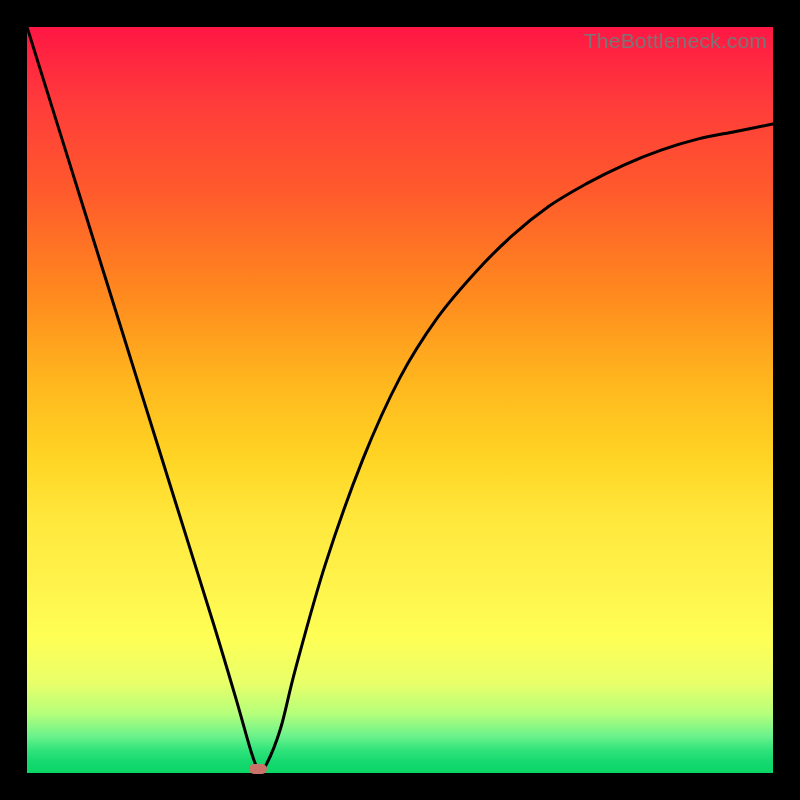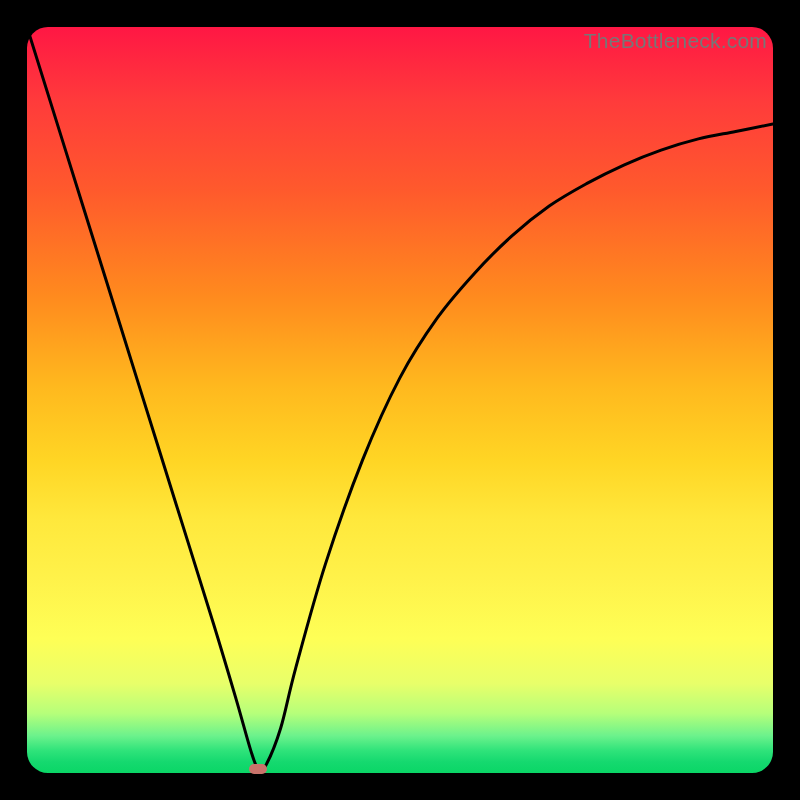--- a/index.html
+++ b/index.html
@@ -34,21 +34,20 @@
       #ffe83c 66%,
       #fff24a 74%,
       #feff56 82%,
       #e8ff6a 88%,
       #b6ff7a 92%,
       #6cf28c 95%,
       #2fe37a 97%,
       #15d96f 98.5%,
       #0ad666 100%
     );
-    border-radius: 21px;
   }
   .watermark {
     position: absolute;
     top: 2px;
     right: 6px;
     color: #777;
     font-size: 21px;
     font-weight: 500;
     letter-spacing: 0.2px;
     user-select: none;

